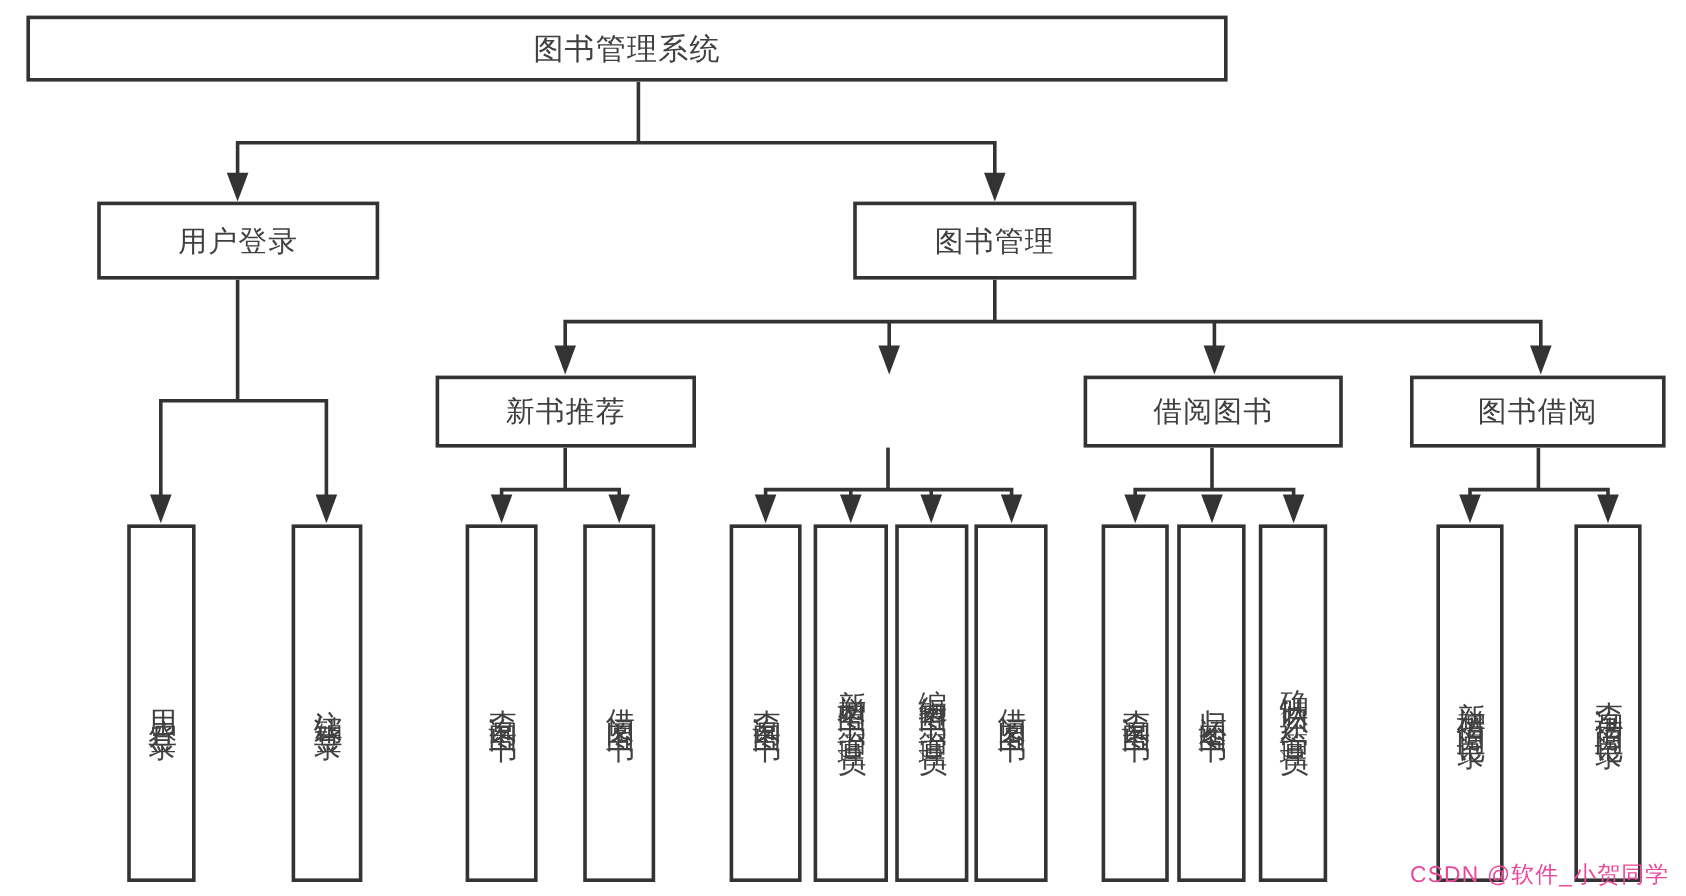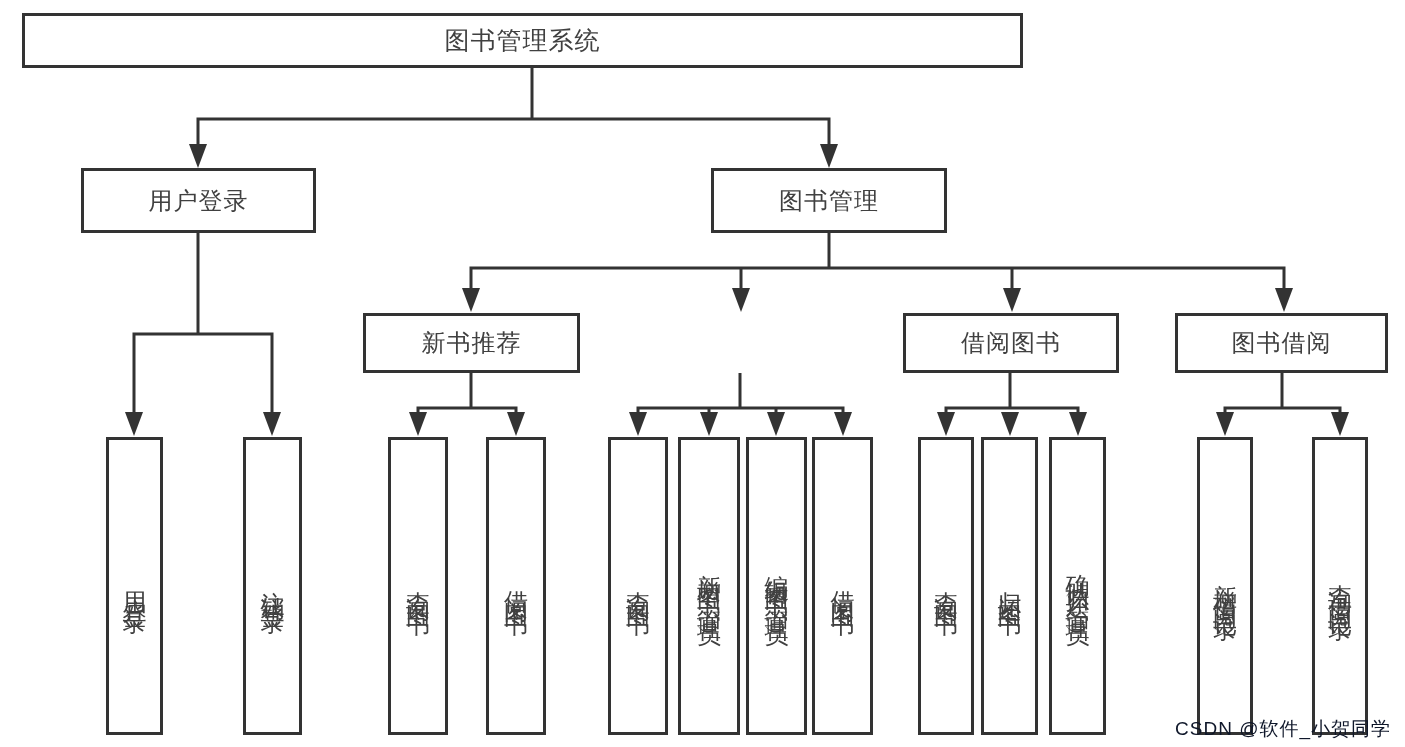--- a/index.html
+++ b/index.html
@@ -34,21 +34,21 @@
     font-size: 24px;
     letter-spacing: 7px;
     line-height: 1;
     white-space: nowrap;
   }
   .watermark {
     position: absolute;
     right: 14px;
     bottom: 5px;
     font-size: 19px;
-    color: #0f172a;
+    color: #ec4899;
     letter-spacing: 1px;
     white-space: nowrap;
   }
 </style>
 </head>
 <body>
 
 <div class="canvas">
 
   <svg class="connectors" viewBox="0 0 1405 747" xmlns="http://www.w3.org/2000/svg">

